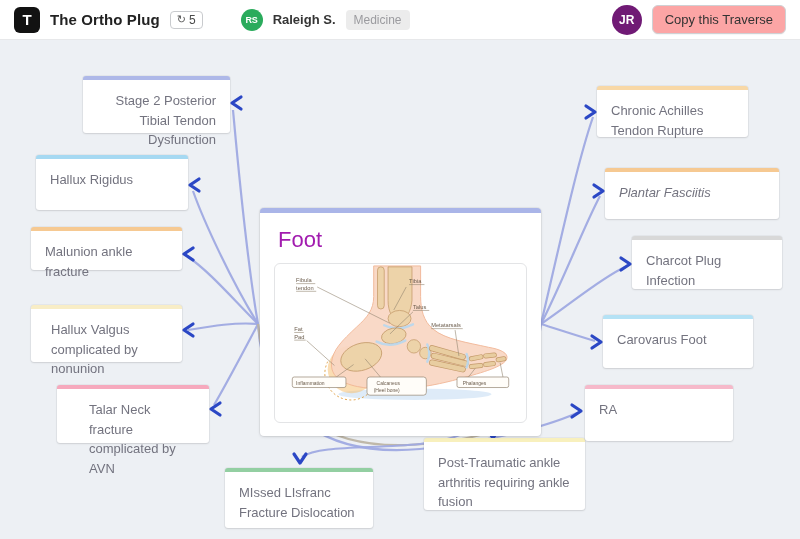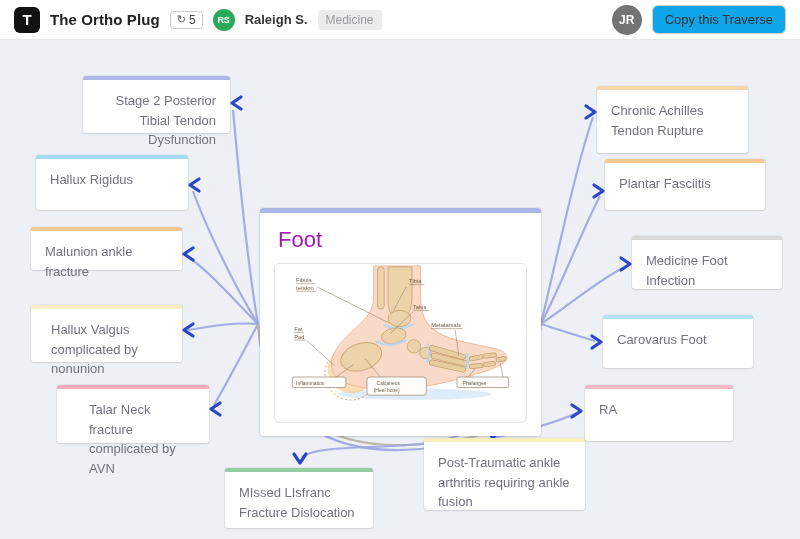--- a/index.html
+++ b/index.html
@@ -21,21 +21,21 @@
   .avatar-sm { width:22px; height:22px; border-radius:50%; color:#fff;
     font-size:9px; font-weight:bold; display:flex; align-items:center;
     justify-content:center; }
   .owner-name { font-size:13px; font-weight:700; color:#353535; }
   .subject-badge { background:#ececec; color:#9b9b9f; border-radius:4px;
     padding:3px 8px; font-size:12px; }
   .spacer { flex:1; }
   .avatar-lg { width:30px; height:30px; border-radius:50%; color:#fff;
     font-size:12px; font-weight:bold; display:flex; align-items:center;
     justify-content:center; }
-  .copy-btn { background:#0ea5e9; border:1px solid #cfd1d4; border-radius:6px;
+  .copy-btn { background:#fca5a5; border:1px solid #cfd1d4; border-radius:6px;
     padding:6px 12px; font-size:13px; color:#333; cursor:pointer;
     box-shadow:0 1px 1px rgba(0,0,0,.04); font-family:inherit; }
 
   
   .canvas { position:absolute; left:0; top:40px; width:800px; height:499px; }
   svg.edges { position:absolute; left:0; top:-40px; width:800px; height:539px;
     pointer-events:none; z-index:1; }
   path.edge, path.edge-alt { fill:none; stroke-width:2.2; stroke:#9fa9e2; opacity:.95; }
   path.arrow { fill:none; stroke:#2b47c5; stroke-width:3.2;
     stroke-linecap:round; stroke-linejoin:round; }
@@ -46,22 +46,22 @@
     box-shadow:0 1px 2px rgba(0,0,0,.10), 0 0 0 1px rgba(0,0,0,.035); }
   
   .p0 { left:83px;  top:36px;  width:147px; height:57px; }
   .p1 { left:36px;  top:115px; width:152px; height:55px; }
   .p2 { left:31px;  top:187px; width:151px; height:43px; }
   .p3 { left:31px;  top:265px; width:151px; height:57px;padding-left:20px; }
   .p4 { left:57px;  top:345px; width:152px; height:58px;padding-left:32px; }
   .p5 { left:225px; top:428px; width:148px; height:60px; }
   .p6 { left:424px; top:398px; width:161px; height:72px; }
   .p7 { left:585px; top:345px; width:148px; height:56px; }
-  .p8 { left:597px; top:46px;  width:151px; height:67px; }
-  .p9 { left:605px; top:119px; width:160px; height:51px; }
+  .p8 { left:597px; top:46px;  width:151px; height:51px; }
+  .p9 { left:605px; top:128px; width:174px; height:51px;font-style:italic; }
   .p10{ left:632px; top:196px; width:150px; height:53px; }
   .p11{ left:603px; top:275px; width:150px; height:53px; }
 
   .center-card { position:absolute; left:260px; top:168px; width:281px;
     height:228px; background:#fff; border-radius:4px; border-top:5px solid #aab5e8;
     z-index:2; box-shadow:0 1px 3px rgba(0,0,0,.12), 0 0 0 1px rgba(0,0,0,.04); }
   .center-title { font-size:22px; color:#a21caf; padding:14px 18px 10px; }
   .diagram-panel { margin:0 14px; height:160px; border:1px solid #e3e4e6;
     border-radius:6px; background:#fff; overflow:hidden; }
   .diagram-panel svg { display:block; width:100%; height:100%; }
@@ -77,25 +77,25 @@
 
 <div class="header">
   <div class="logo">
     <span>T</span>
   </div>
   <div class="app-title">The Ortho Plug</div>
   <div class="count-badge">
     <span class="glyph">↻</span>
     <span>5</span>
   </div>
-  <div class="avatar-sm" style="background-color: rgb(42, 171, 92);">RS</div>
+  <div class="avatar-sm" style="background-color: rgb(42, 171, 92); margin-left: 28px;">RS</div>
   <div class="owner-name">Raleigh S.</div>
   <div class="subject-badge">Medicine</div>
   <div class="spacer"></div>
-  <div class="avatar-lg" style="background-color: #737373; margin-left: 8px;">JR</div>
+  <div class="avatar-lg" style="background-color: #701a75; margin-left: 8px;">JR</div>
   <button class="copy-btn">Copy this Traverse</button>
 </div>
 
 <div class="canvas">
 
   <svg class="edges" viewBox="0 0 800 539">
 
     <path class="edge" d="M258,324 C246,255 238,165 233,110" style="stroke: rgb(159, 169, 226);"></path>
     <path class="edge" d="M258,324 C232,282 204,222 193,191" style="stroke: rgb(159, 169, 226);"></path>
     <path class="edge" d="M258,324 C233,299 208,270 188,257" style="stroke: rgb(159, 169, 226);"></path>
@@ -127,21 +127,21 @@
   <div class="node p0" style="border-top-color: rgb(174, 184, 232); text-align: right;"><span>Stage 2 Posterior Tibial Tendon Dysfunction</span></div>
   <div class="node p1" style="border-top-color: rgb(166, 217, 242);"><span>Hallux Rigidus</span></div>
   <div class="node p2" style="border-top-color: rgb(246, 201, 146);"><span>Malunion ankle fracture</span></div>
   <div class="node p3" style="border-top-color: rgb(248, 237, 198);"><span>Hallux Valgus complicated by nonunion</span></div>
   <div class="node p4" style="border-top-color: rgb(246, 169, 189);"><span>Talar Neck fracture complicated by AVN</span></div>
   <div class="node p5" style="border-top-color: rgb(147, 207, 162);"><span>MIssed LIsfranc Fracture Dislocation</span></div>
   <div class="node p6" style="border-top-color: rgb(248, 240, 189);"><span>Post-Traumatic ankle arthritis requiring ankle fusion</span></div>
   <div class="node p7" style="border-top-color: rgb(246, 185, 202);"><span>RA</span></div>
   <div class="node p8" style="border-top-color: rgb(248, 216, 166);"><span>Chronic Achilles Tendon Rupture</span></div>
   <div class="node p9" style="border-top-color: rgb(246, 201, 146);"><span>Plantar Fasciitis</span></div>
-  <div class="node p10" style="border-top-color: rgb(216, 216, 216);"><span>Medicine Foot Infection</span></div>
+  <div class="node p10" style="border-top-color: rgb(216, 216, 216);"><span>Charcot Plug Infection</span></div>
   <div class="node p11" style="border-top-color: rgb(181, 226, 245);"><span>Carovarus Foot</span></div>
 
   <div class="center-card" style="border-top-color: rgb(170, 181, 232);">
     <div class="center-title">Foot</div>
     <div class="diagram-panel">
       <svg viewBox="0 0 250 165">
 
         <ellipse cx="140" cy="136" rx="80" ry="6" fill="#d8e8f7" opacity=".85"></ellipse>
 
         <circle cx="74" cy="110" r="25" fill="#f6c175" opacity=".55"></circle>

